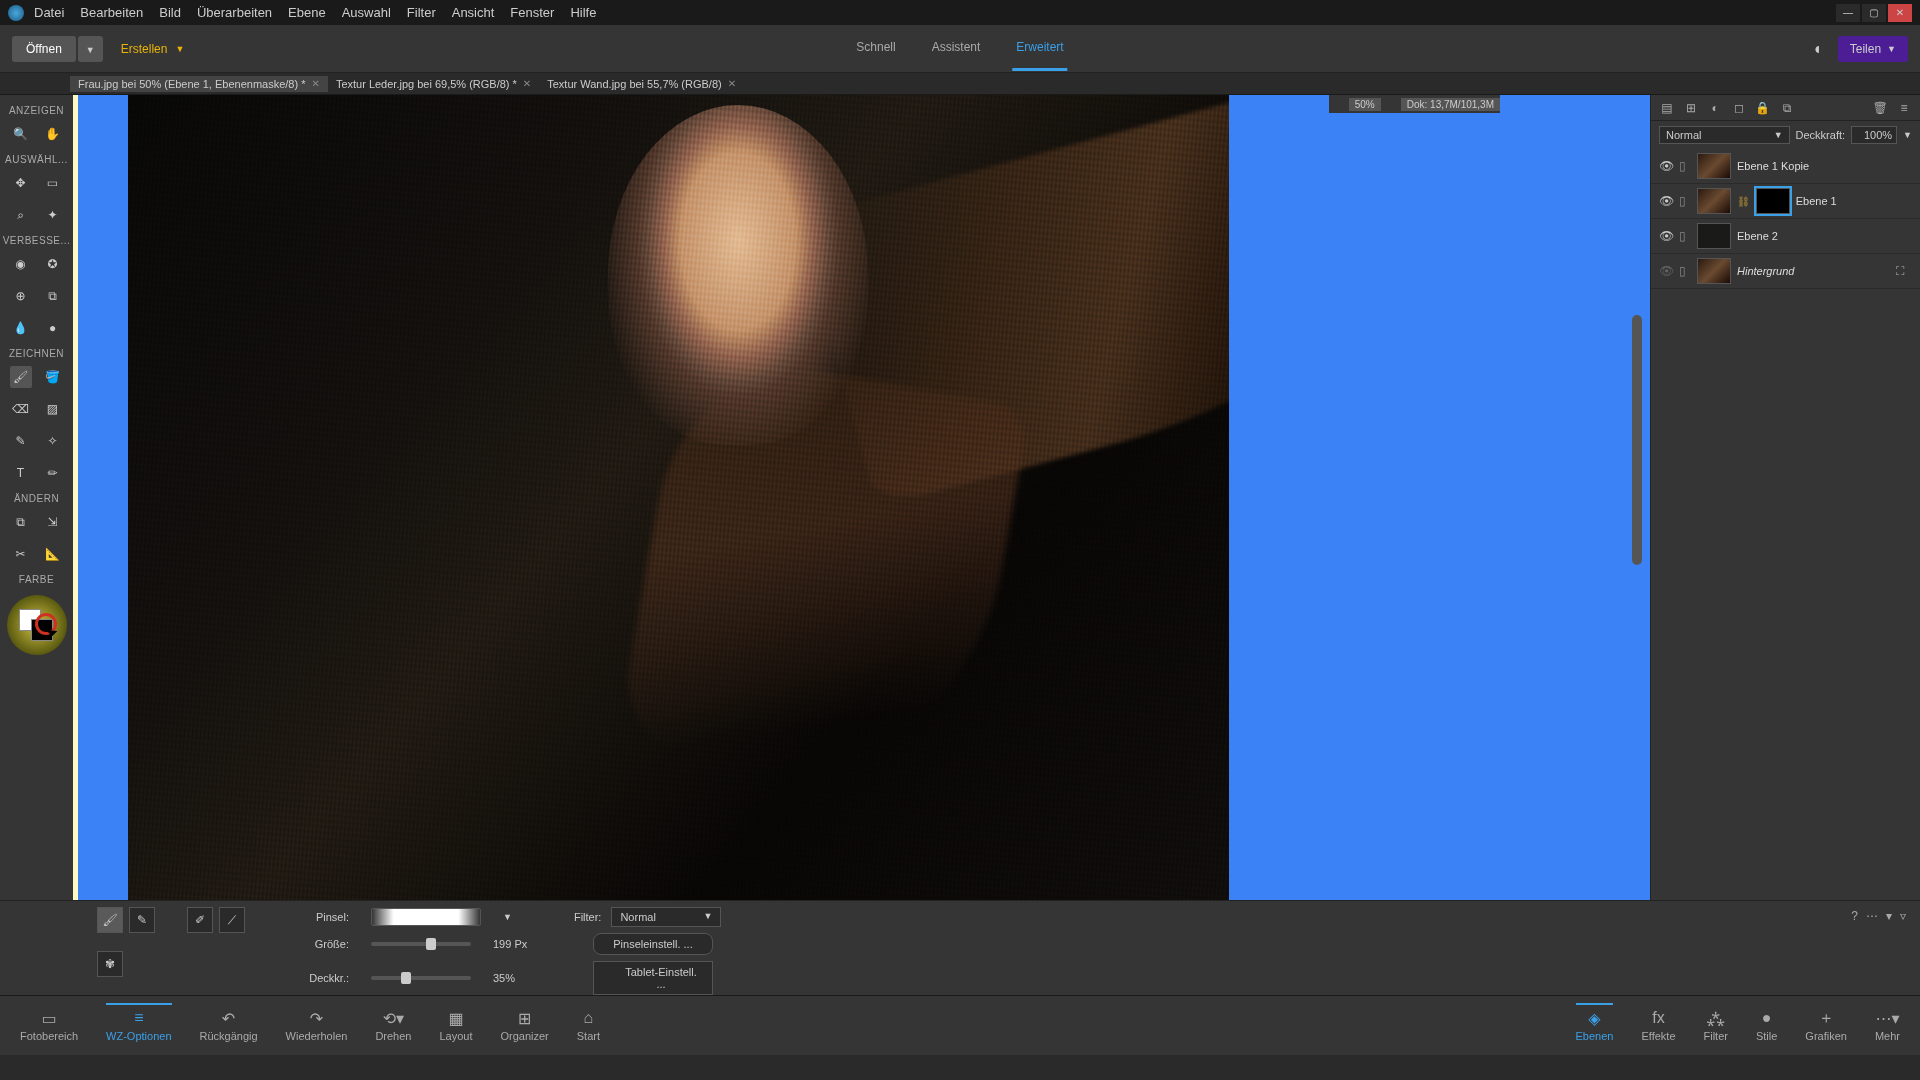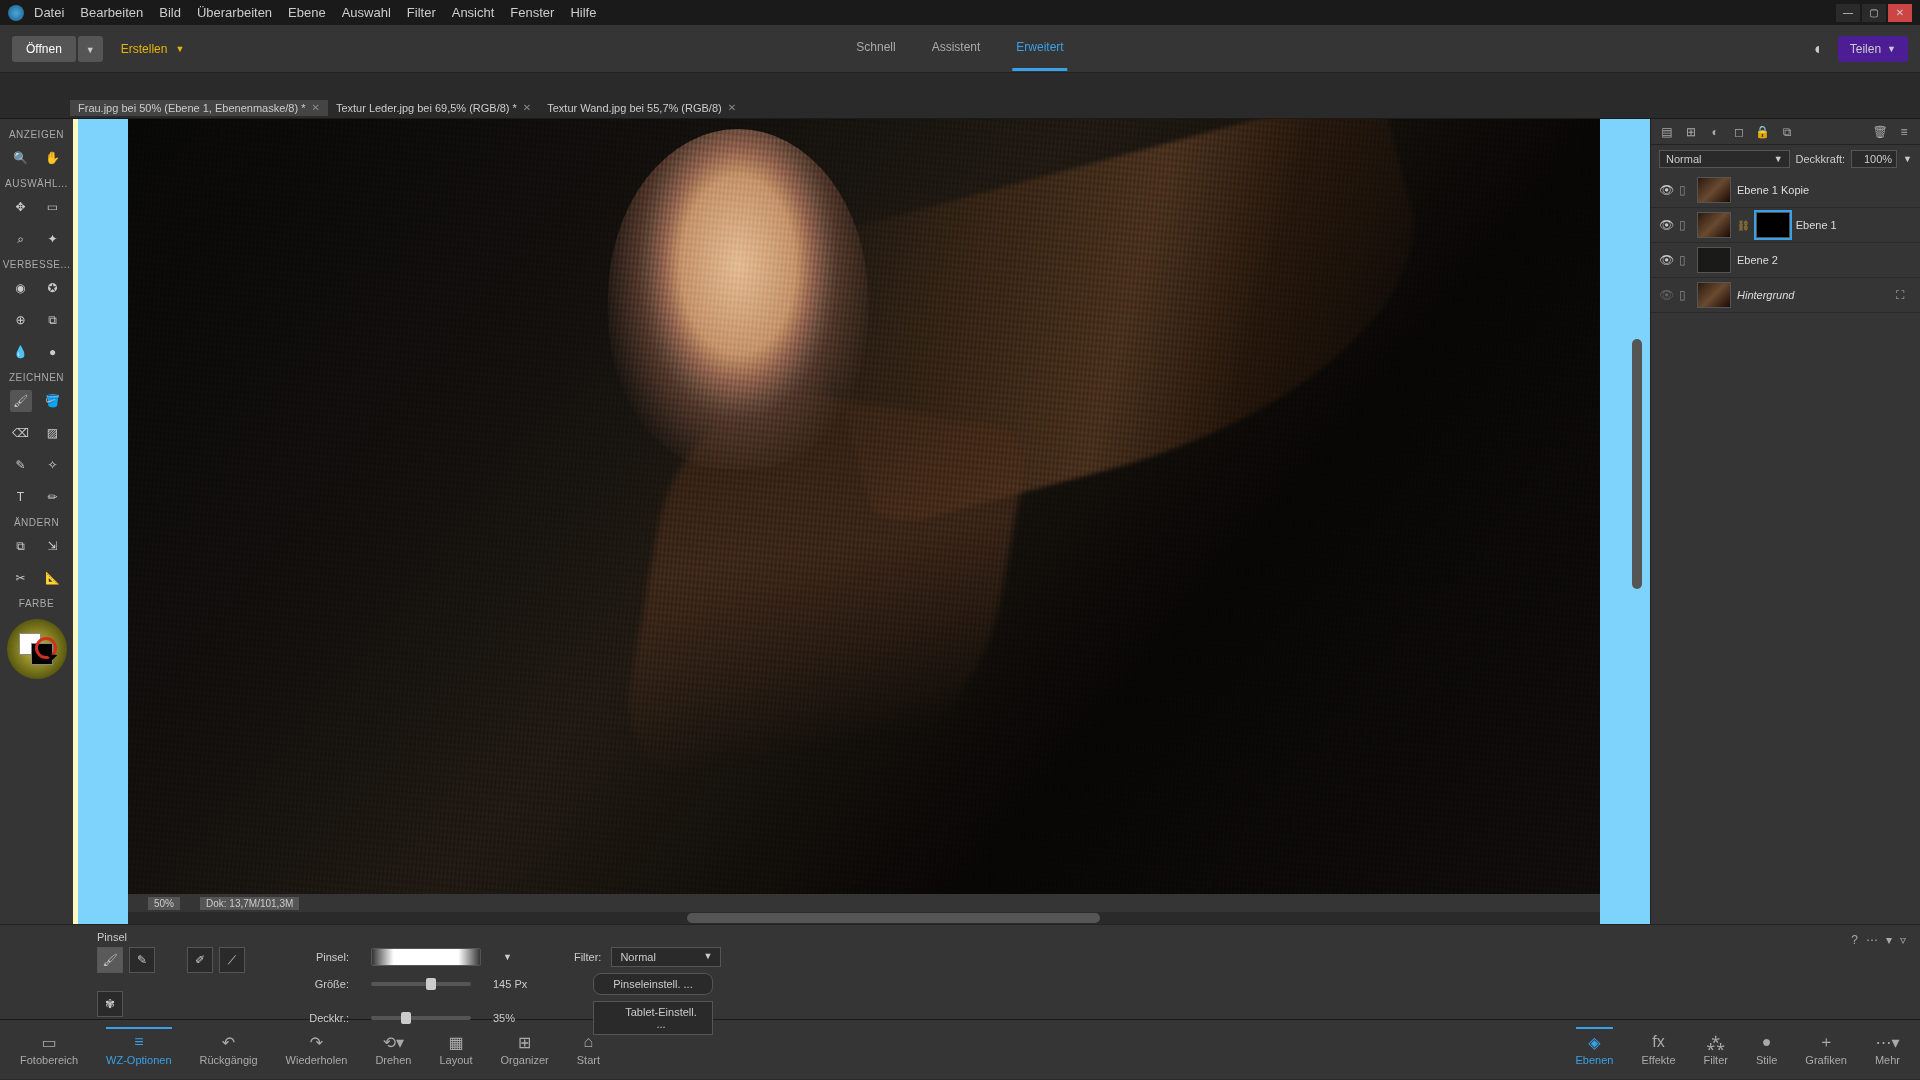--- a/index.html
+++ b/index.html
@@ -19,21 +19,21 @@
 .open-btn { background: #555; color: #fff; padding: 6px 14px; border-radius: 3px; display: flex; align-items: center; gap: 6px; }
 .open-drop { background: #555; padding: 6px 8px; border-radius: 3px; margin-left: 2px; }
 .create-btn { margin-left: 18px; color: #eab308; display: flex; align-items: center; gap: 8px; }
 .mode-tabs { position: absolute; left: 50%; transform: translateX(-50%); display: flex; gap: 28px; }
 .mode-tab { color: #aaa; padding: 14px 4px; cursor: pointer; }
 .mode-tab.active { color: #3aa0e8; border-bottom: 3px solid #3aa0e8; }
 .topbar-right { margin-left: auto; display: flex; align-items: center; gap: 14px; }
 .share-btn { background: #4c1d95; padding: 6px 12px; border-radius: 3px; display: flex; align-items: center; gap: 6px; }
 
 
-.tabstrip { height: 22px; background: #2a2a2a; display: flex; align-items: center; padding-left: 70px; border-bottom: 1px solid #1a1a1a; margin-top: 24px; }
+.tabstrip { height: 22px; background: #2a2a2a; display: flex; align-items: center; padding-left: 70px; border-bottom: 1px solid #1a1a1a; }
 .doctab { padding: 2px 8px; color: #ccc; font-size: 11px; display: flex; align-items: center; gap: 6px; }
 .doctab.active { background: #444; }
 .doctab .x { color: #888; font-size: 10px; }
 
 
 .main { display: flex; height: 805px; }
 
 
 .toolbox { width: 78px; background: #353535; border-right: 5px solid #fef9c3; padding-top: 6px; }
 .tool-section-label { font-size: 10px; color: #aaa; text-align: center; padding: 4px 0 2px; letter-spacing: 0.5px; }
@@ -42,21 +42,21 @@
 .tool.active { background: #555; border-radius: 2px; }
 .color-area { margin-top: 8px; position: relative; height: 60px; display:flex; justify-content:center; }
 .color-highlight { width: 60px; height: 60px; border-radius: 50%; background: radial-gradient(circle,#d0c040 0%, #5a5a10 70%, transparent 100%); position:relative; }
 .color-swatch { position:absolute; width:22px; height:22px; border:1px solid #888; }
 .fg { background:#fff; top:14px; left:12px; }
 .bg { background:#000; top:24px; left:24px; }
 .click-ring { position:absolute; top:18px; left:28px; width:22px; height:22px; border:3px solid #d03020; border-radius:50%; }
 .cursor-arrow { position:absolute; top:28px; left:38px; font-size:16px; color:#000; transform:rotate(-20deg); }
 
 
-.canvas-wrap { flex: 1; background: #7dd3fc; display:flex; flex-direction:column; position:relative; }
+.canvas-wrap { flex: 1; background: #3b82f6; display:flex; flex-direction:row; position:relative; }
 .canvas { flex:1; margin: 0 50px 0 50px; background: linear-gradient(130deg,#0a0a08 0%, #1a1612 30%, #2a2218 45%, #0a0806 70%, #151210 100%); position:relative; overflow:hidden; }
 .face { position:absolute; top:10px; left:480px; width:260px; height:340px; background: radial-gradient(ellipse 55% 65% at 50% 40%, #e8c8a8 0%, #d0a888 40%, #6a4838 70%, transparent 100%); border-radius: 50% 50% 45% 45%; }
 .hair1 { position:absolute; top:40px; left:700px; width:600px; height:300px; background: linear-gradient(120deg, transparent, #5a3a20 30%, #7a5030 50%, #3a2210 70%, transparent); border-radius: 0 0 60% 10%; transform: rotate(-15deg); opacity:0.7; filter:blur(2px); }
 .hair2 { position:absolute; top:280px; left:520px; width:350px; height:400px; background: linear-gradient(160deg, #4a2e18, #6a4028 40%, transparent 80%); border-radius: 40% 10% 60% 20%; transform:rotate(10deg); opacity:0.6; filter:blur(3px); }
 .texture-overlay { position:absolute; inset:0; background: repeating-linear-gradient(95deg, rgba(0,0,0,0.3) 0px, rgba(40,35,30,0.1) 2px, rgba(0,0,0,0.3) 4px), repeating-linear-gradient(5deg, rgba(0,0,0,0.15) 0px, transparent 3px, rgba(0,0,0,0.15) 6px); mix-blend-mode:overlay; }
 .statusbar { height:18px; background:#353535; display:flex; align-items:center; font-size:10px; color:#ccc; padding-left:20px; gap:20px; margin: 0 50px; }
 .statusbar .zoom { background:#555; padding:1px 6px; }
 .statusbar .doksize { background:#555; padding:1px 6px; }
 .hscroll { height:12px; background:#2a2a2a; margin:0 50px; position:relative; }
 .hscroll-thumb { position:absolute; left:38%; width:28%; height:10px; top:1px; background:#555; border-radius:5px; }
@@ -306,21 +306,20 @@
   </div>
 </div>
 
 <div class="options">
   <div class="opt-right-icons">
     <span>?</span>
     <span>⋯</span>
     <span>▾</span>
     <span>▿</span>
   </div>
-  <div class="opt-title">Pinsel</div>
   <div style="display:flex; align-items:flex-start;">
     <div class="tool-variants">
       <div class="variant active">🖌</div>
       <div class="variant">✎</div>
       <div style="width:20px;"></div>
       <div class="variant">✐</div>
       <div class="variant">⟋</div>
     </div>
     <div class="opt-controls">
       <div class="ctrl-row">
@@ -333,21 +332,21 @@
               <span>Normal</span>
               <span class="chev">▼</span>
             </div>
         </div>
       </div>
       <div class="ctrl-row">
         <span class="ctrl-label">Größe:</span>
         <div class="slider">
             <div class="slider-thumb" style="left:55%"></div>
           </div>
-        <span class="val">145 Px</span>
+        <span class="val">199 Px</span>
         <div style="margin-left:28px;border-radius:8px;" class="opt-btn">Pinseleinstell. ...</div>
       </div>
       <div class="ctrl-row">
         <span class="ctrl-label">Deckkr.:</span>
         <div class="slider">
             <div class="slider-thumb" style="left:30%"></div>
           </div>
         <span class="val">35%</span>
         <div style="margin-left:28px;padding-left:26px;" class="opt-btn">Tablet-Einstell. ...</div>
       </div>

